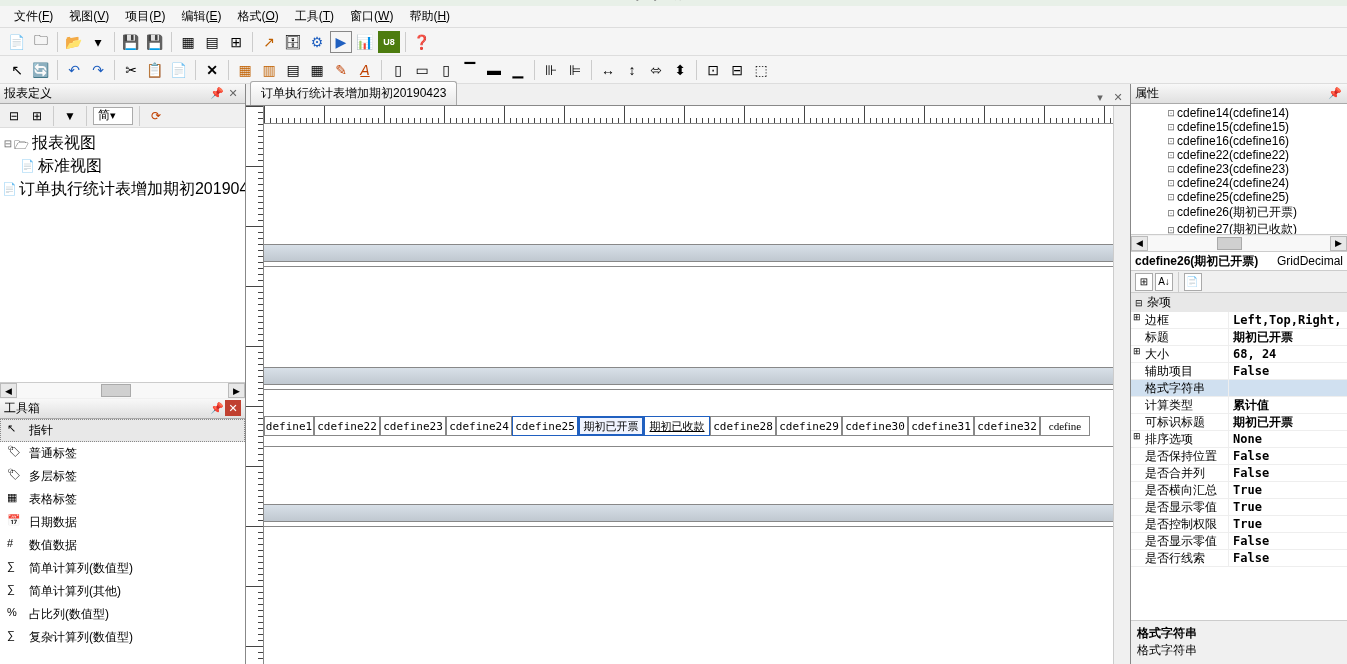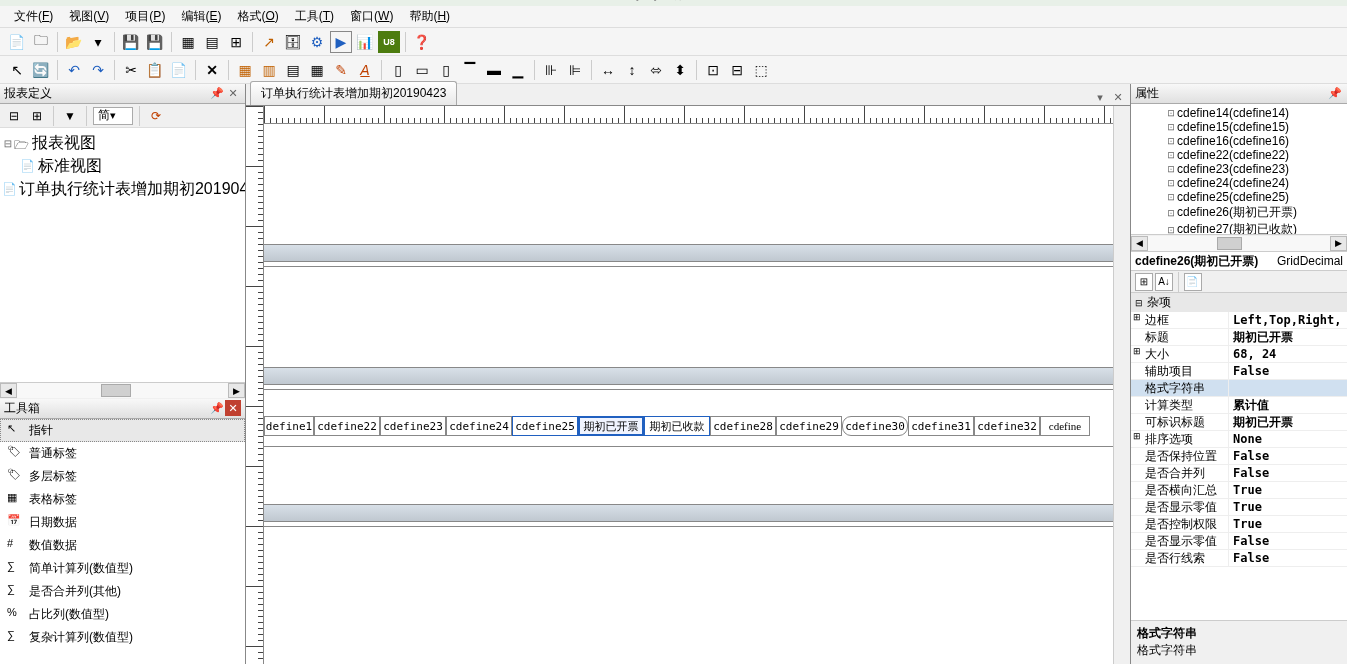--- a/index.html
+++ b/index.html
@@ -250,21 +250,21 @@
           <div class="toolbox-item">
             <span class="toolbox-icon">#</span>
             <span>数值数据</span>
           </div>
           <div class="toolbox-item">
             <span class="toolbox-icon">∑</span>
             <span>简单计算列(数值型)</span>
           </div>
           <div class="toolbox-item">
             <span class="toolbox-icon">∑</span>
-            <span>是否合并列(其他)</span>
+            <span>简单计算列(其他)</span>
           </div>
           <div class="toolbox-item">
             <span class="toolbox-icon">%</span>
             <span>占比列(数值型)</span>
           </div>
           <div class="toolbox-item">
             <span class="toolbox-icon">∑</span>
             <span>复杂计算列(数值型)</span>
           </div>
         </div>
@@ -528,24 +528,24 @@
         <div class="band-bar report-band" style="top:261px"></div>
         <div class="report-band band-sep" style="top:283px"></div>
 
         <div class="field-row" style="top:310px" id="field-row">
             <div class="field-cell" style="width: 50px;">cdefine16</div>
             <div class="field-cell" style="width: 66px;">cdefine22</div>
             <div class="field-cell" style="width: 66px;">cdefine23</div>
             <div class="field-cell" style="width: 66px;">cdefine24</div>
             <div class="field-cell selected2" style="width: 66px;">cdefine25</div>
             <div class="field-cell selected" style="width: 66px;">期初已开票</div>
-            <div class="field-cell selected2" style="width: 66px;">期初已收款</div>
+            <div class="field-cell selected2" style="width: 66px; text-decoration: underline;">期初已收款</div>
             <div class="field-cell" style="width: 66px;">cdefine28</div>
             <div class="field-cell" style="width: 66px;">cdefine29</div>
-            <div class="field-cell" style="width: 66px; border-radius: 9px;">cdefine30</div>
+            <div class="field-cell" style="width: 66px;">cdefine30</div>
             <div class="field-cell" style="width: 66px;">cdefine31</div>
             <div class="field-cell" style="width: 66px;">cdefine32</div>
             <div class="field-cell" style="width: 50px; font-family: Liberation Serif, serif;">cdefine</div>
           </div>
 
         <div class="report-band band-sep" style="top:340px"></div>
         <div class="band-bar report-band" style="top:398px"></div>
         <div class="report-band band-sep" style="top:420px"></div>
       </div>
       <div class="vscroll"></div>

